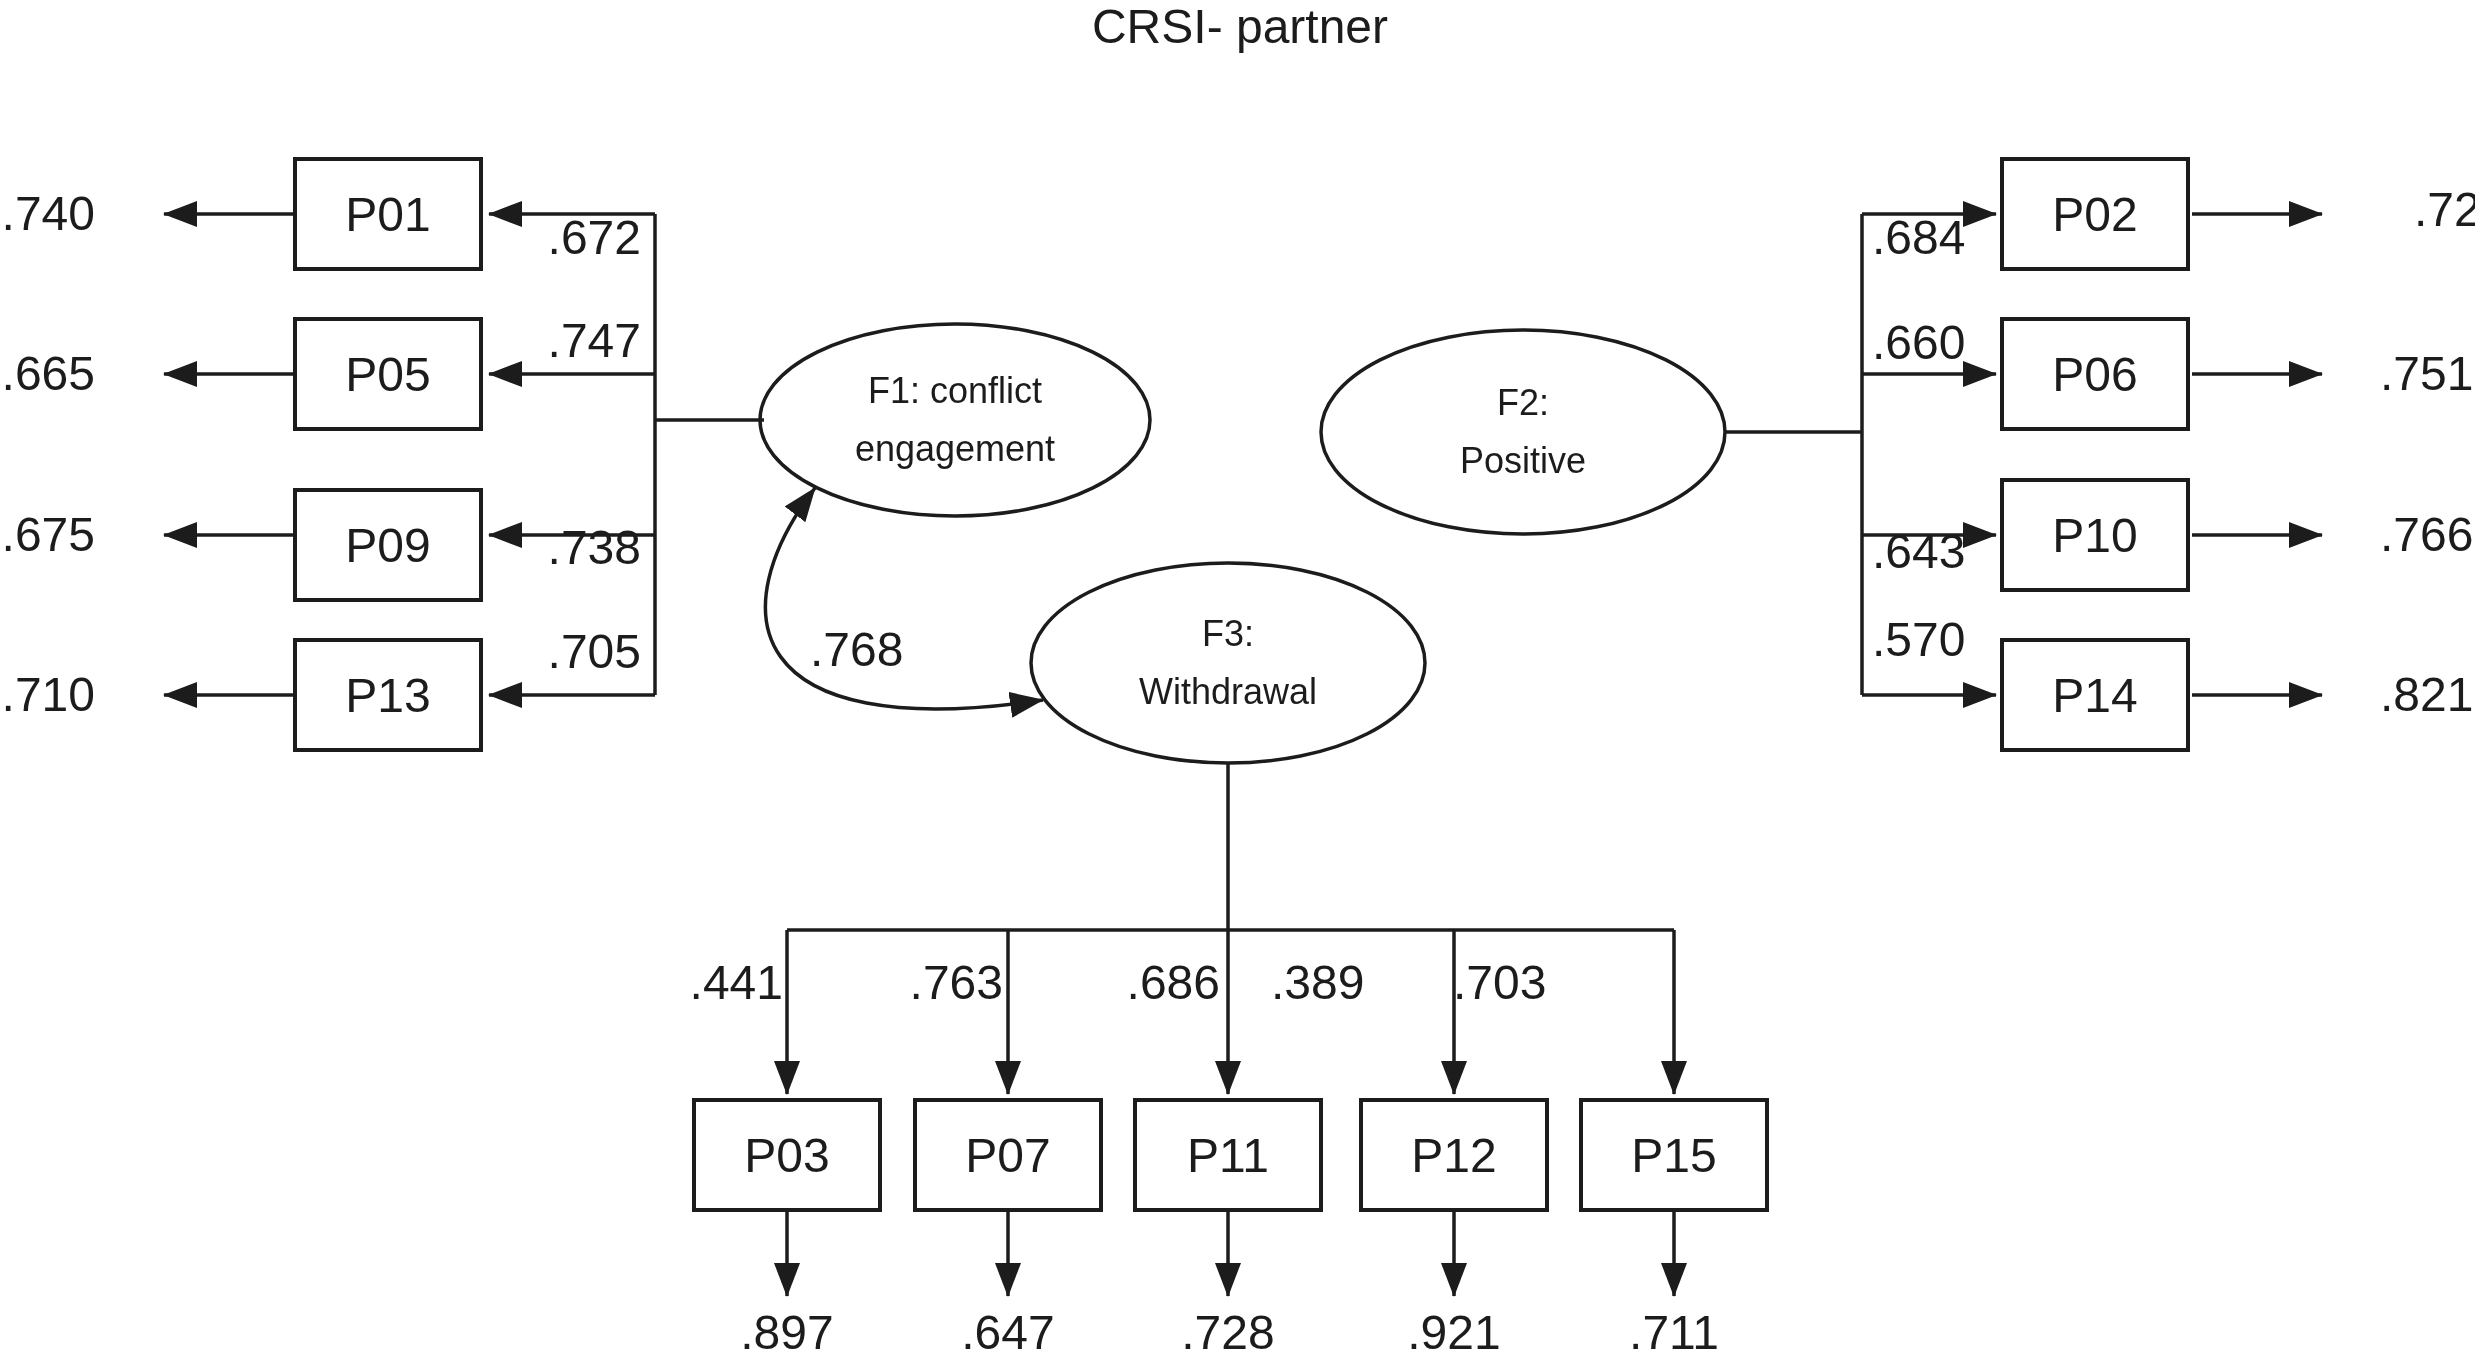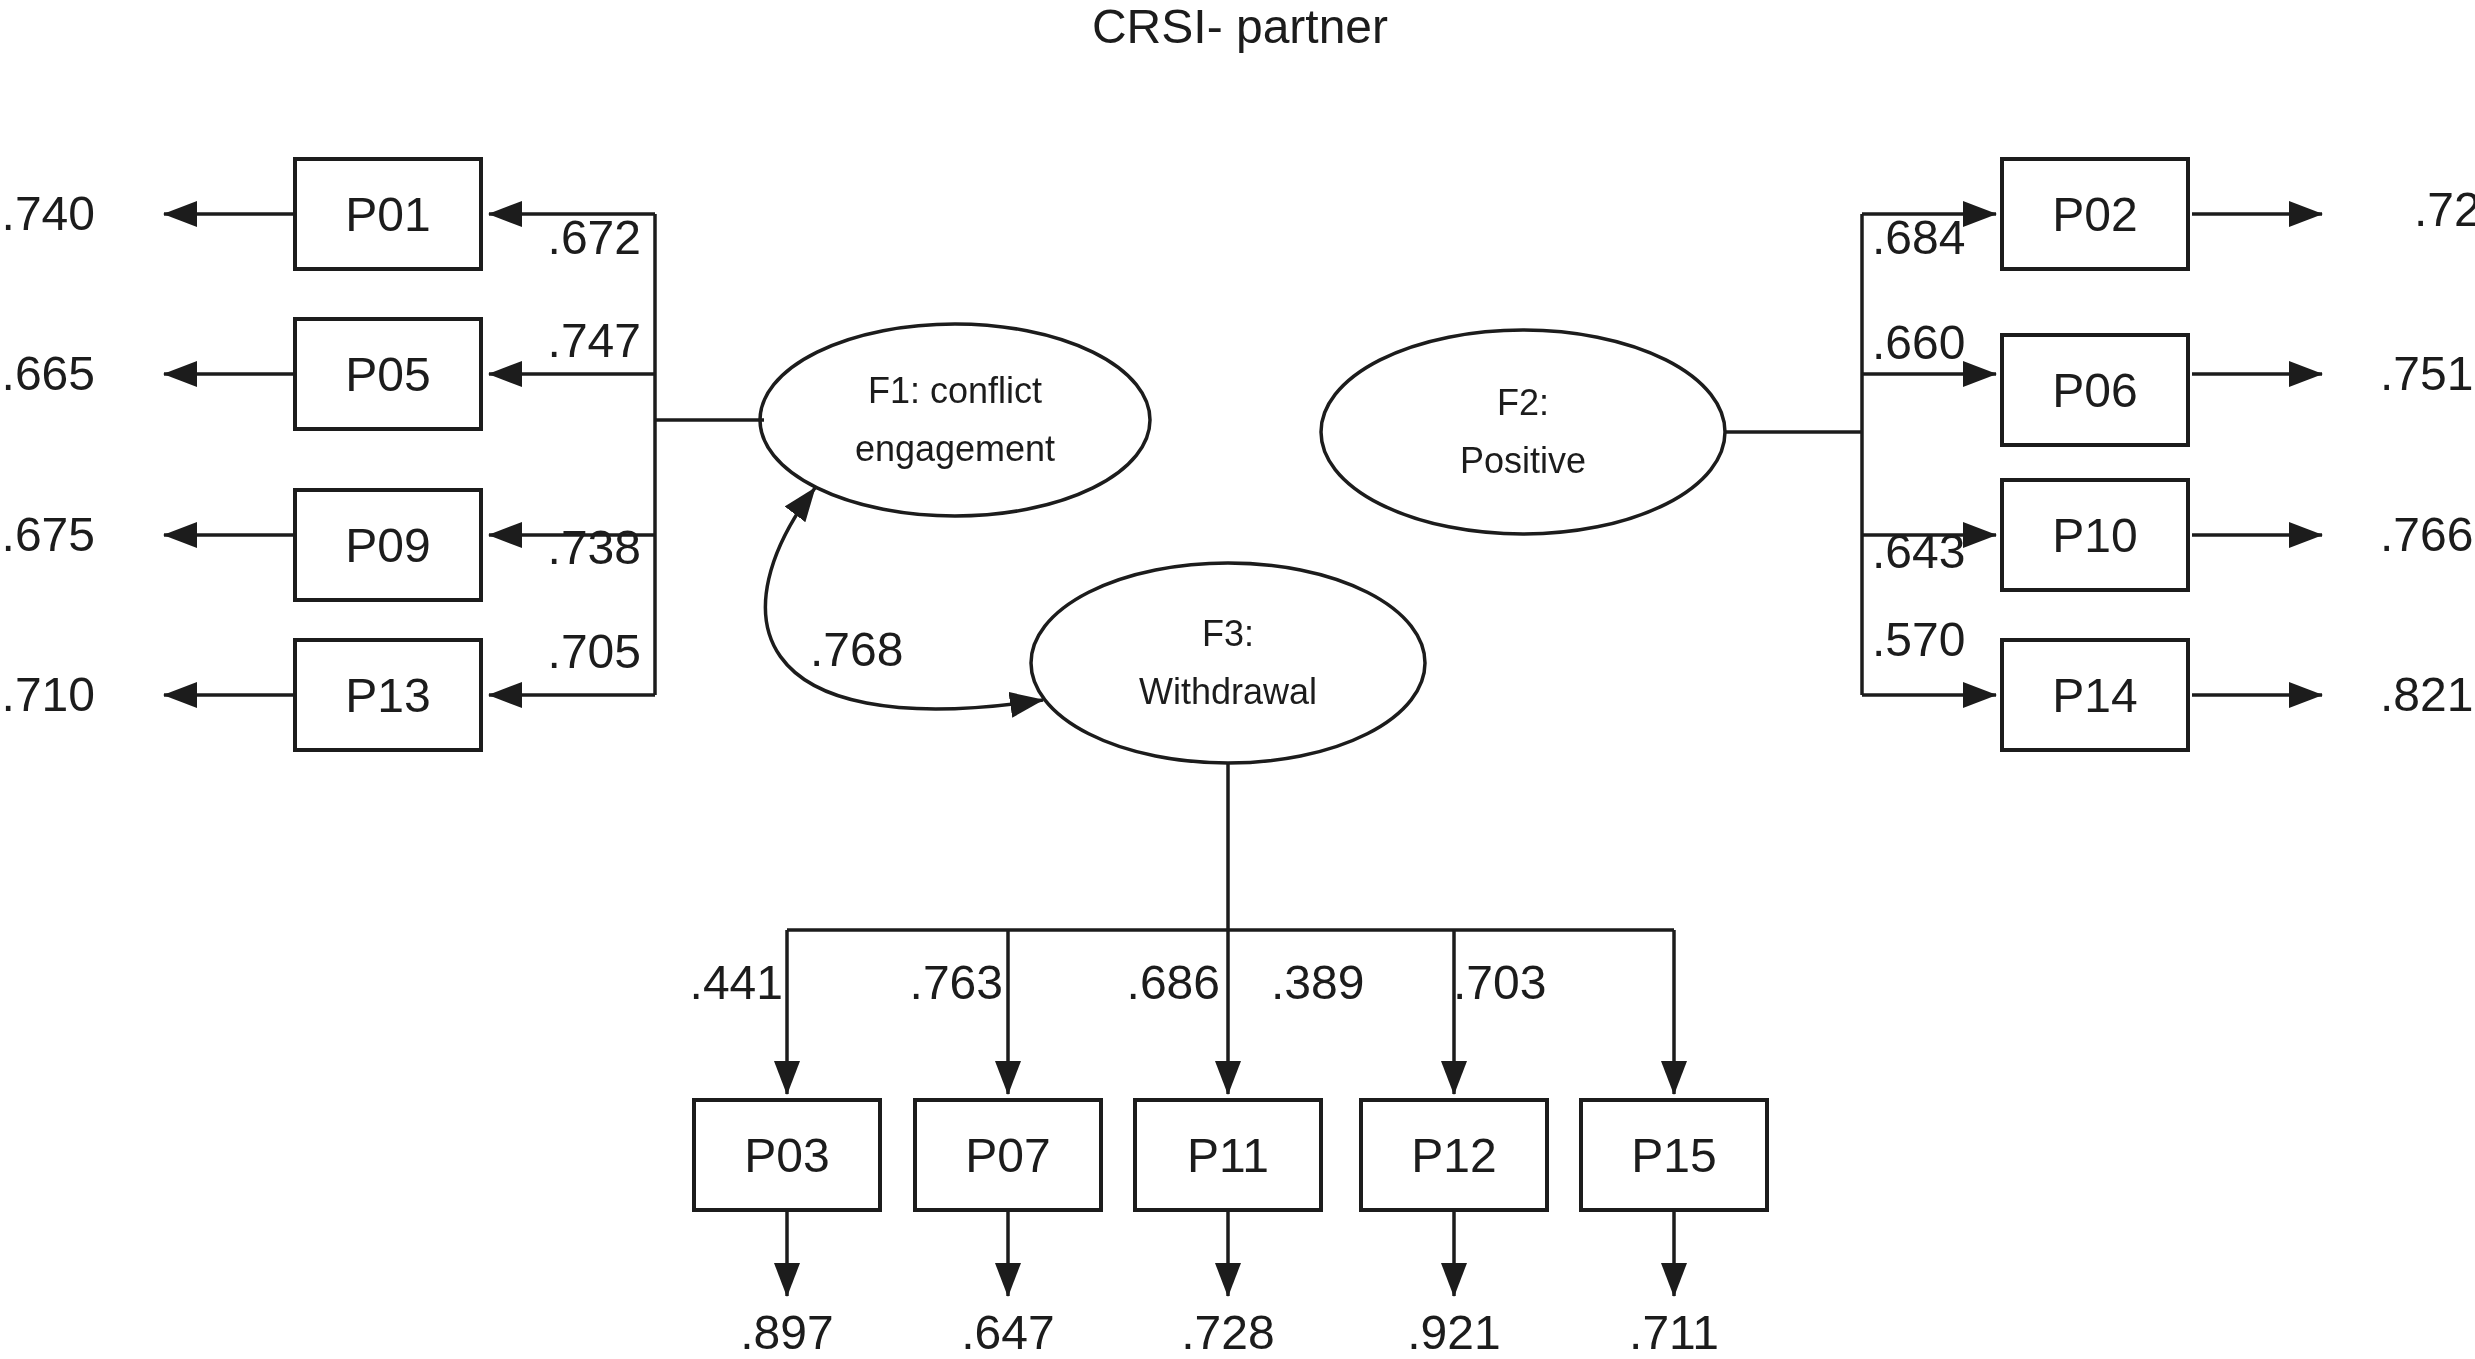--- a/index.html
+++ b/index.html
@@ -162,21 +162,21 @@
   <div class="lbl r" style="left:-60px; top:666px; width:155px;">.710</div>
 
   <div class="lbl r" style="left:441px; top:209px; width:200px;">.672</div>
   <div class="lbl r" style="left:441px; top:312px; width:200px;">.747</div>
   <div class="lbl r" style="left:441px; top:519px; width:200px;">.738</div>
   <div class="lbl r" style="left:441px; top:623px; width:200px;">.705</div>
 
   <div class="box" style="left:2000px; top:157px;">
       <span>P02</span>
     </div>
-  <div class="box" style="left:2000px; top:317px;margin-top:16px;">
+  <div class="box" style="left:2000px; top:317px;">
       <span>P06</span>
     </div>
   <div class="box" style="left:2000px; top:478px;text-align:right;">
       <span>P10</span>
     </div>
   <div class="box" style="left:2000px; top:638px;">
       <span>P14</span>
     </div>
 
   <div class="lbl l" style="left:1872px; top:209px;">.684</div>

